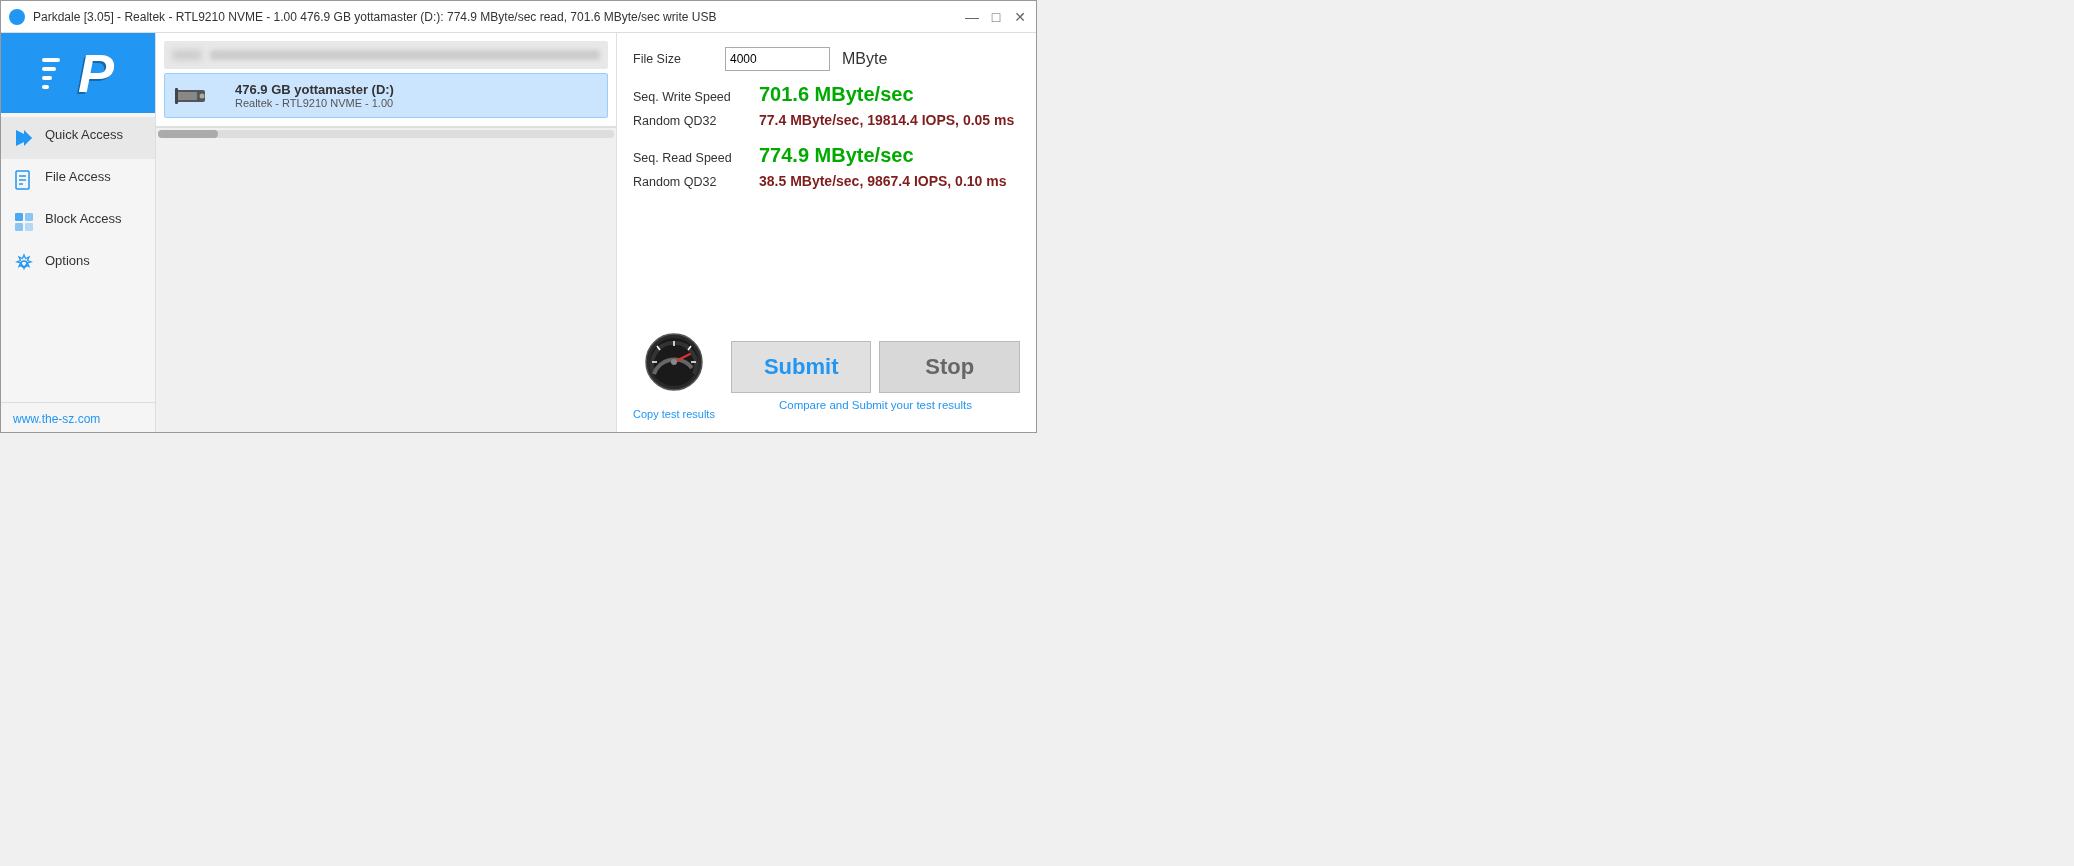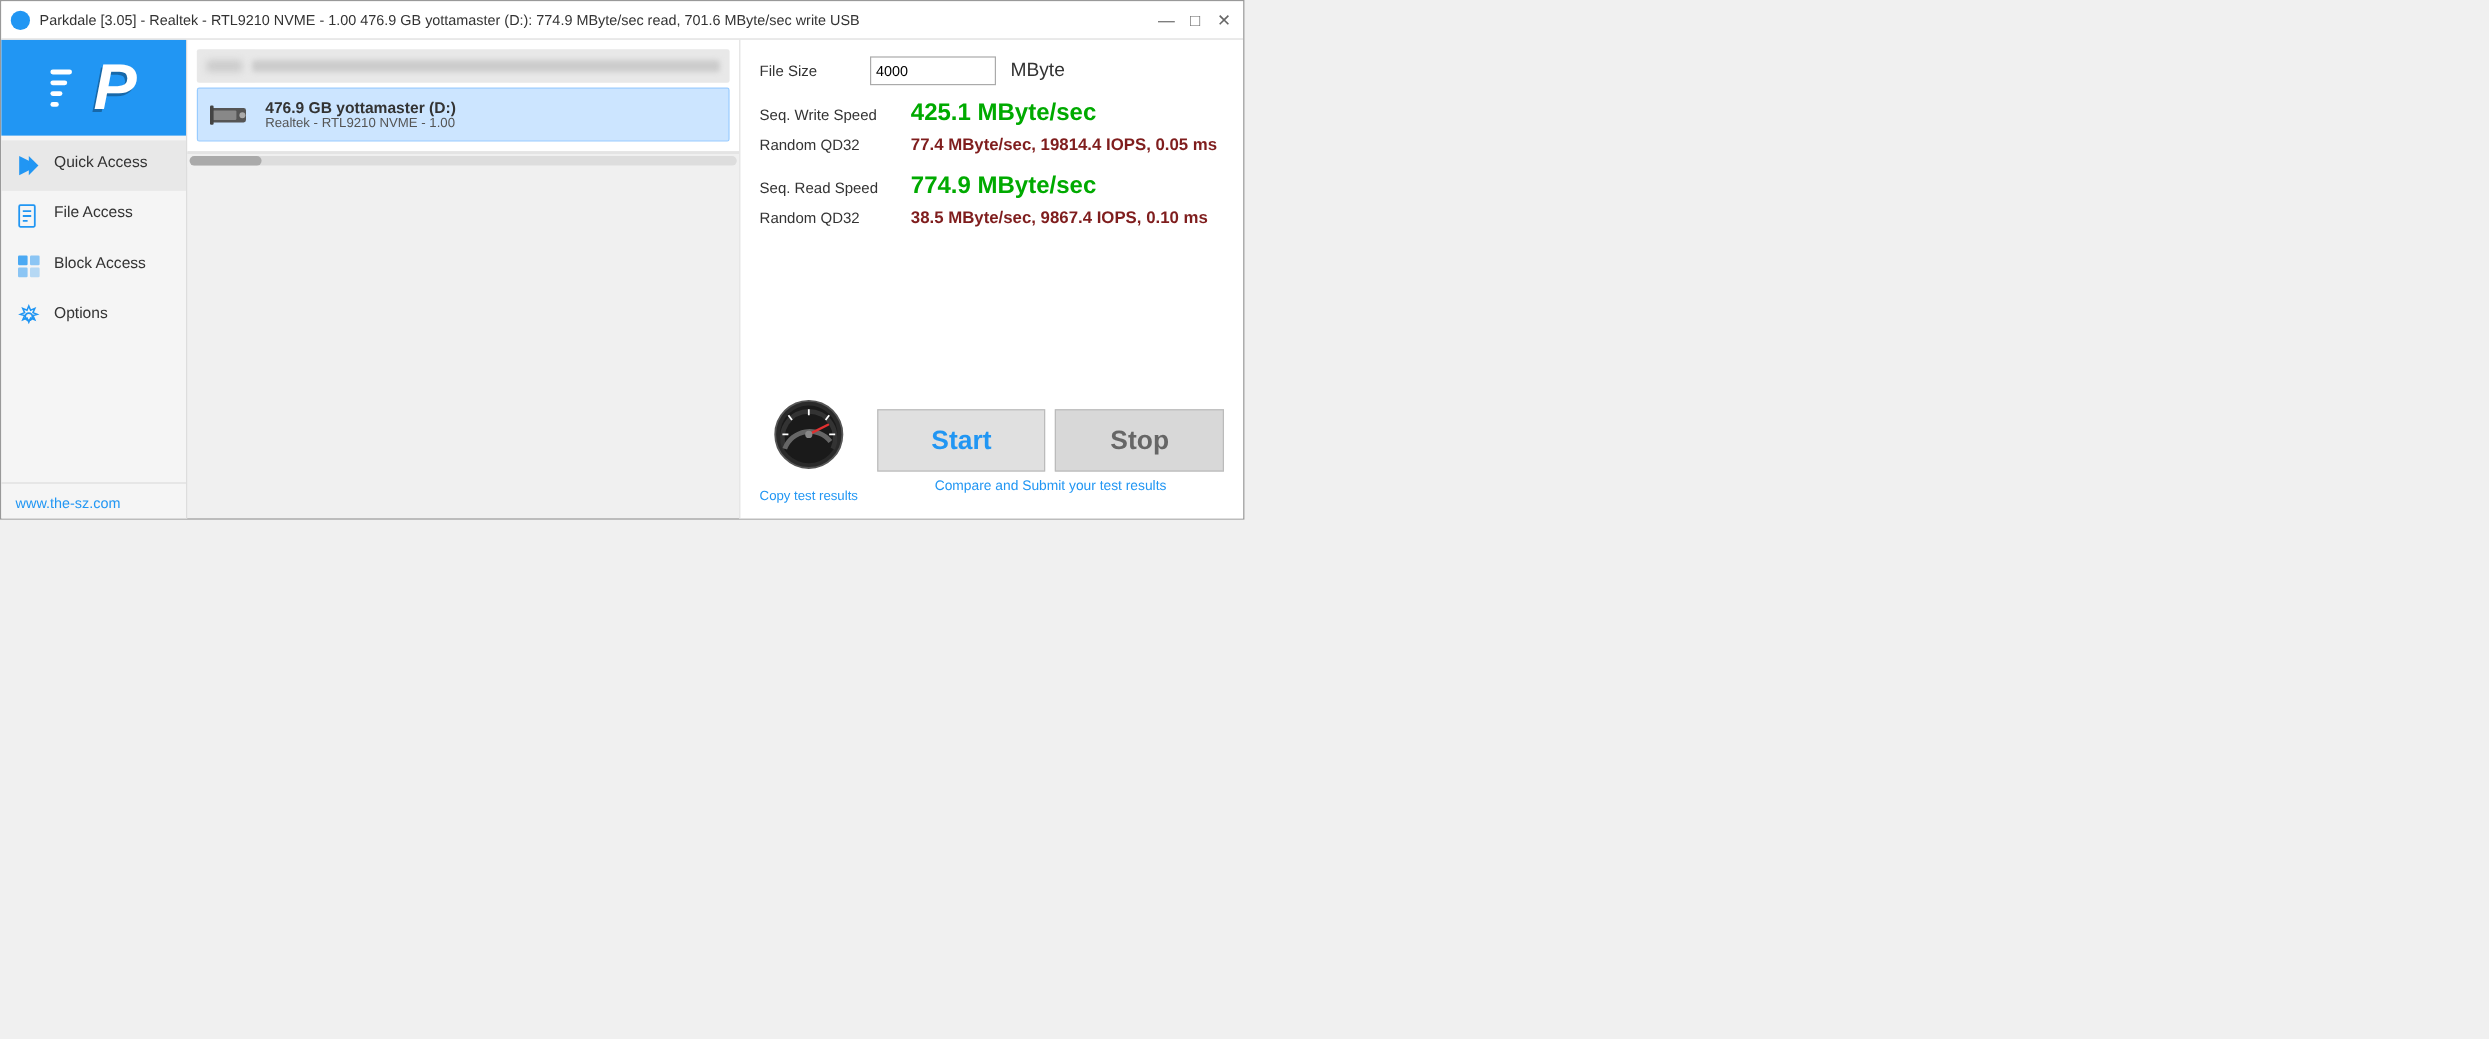--- a/index.html
+++ b/index.html
@@ -151,21 +151,21 @@
       flex: 1;
       filter: blur(2px);
     }
     .device-item {
       display: flex;
       align-items: center;
       padding: 8px 10px;
       background: #cce5ff;
       border: 1px solid #99ccff;
       border-radius: 2px;
-      gap: 14px;
+      gap: 28px;
       cursor: pointer;
     }
     .device-icon {
       width: 32px;
       height: 20px;
       flex-shrink: 0;
     }
     .device-info {
       display: flex;
       flex-direction: column;
@@ -437,21 +437,21 @@
     <div class="config-row">
       <span class="config-label">File Size</span>
       <input class="config-input" type="text" value="4000" style="">
       <span class="config-unit">MByte</span>
     </div>
 
 
     <div class="result-section">
       <div class="result-row">
         <span class="result-label">Seq. Write Speed</span>
-        <span class="result-value-green">425.1 MByte/sec</span>
+        <span class="result-value-green">701.6 MByte/sec</span>
       </div>
       <div class="result-row">
         <span class="result-label">Random QD32</span>
         <span class="result-value-black">77.4 MByte/sec, 19814.4 IOPS, 0.05 ms</span>
       </div>
     </div>
 
     <div class="result-section">
       <div class="result-row">
         <span class="result-label">Seq. Read Speed</span>
@@ -480,21 +480,21 @@
           <line x1="8" y1="30" x2="13" y2="30" stroke="white" stroke-width="1.5"></line>
 
           <line x1="30" y1="30" x2="46" y2="22" stroke="#e03030" stroke-width="2" stroke-linecap="round"></line>
           <circle cx="30" cy="30" r="3" fill="#888"></circle>
         </svg>
         <a class="link-blue" href="#" style="font-size:11px;margin-top:12px;">Copy test results</a>
       </div>
 
       <div style="display:flex; flex-direction:column; gap:6px; flex:1;">
         <div class="action-buttons">
-          <button class="btn-start">Start</button>
+          <button class="btn-start">Submit</button>
           <button class="btn-stop">Stop</button>
         </div>
         <div class="links-area">
           <span>
             <a class="link-blue" href="#">Compare and Submit</a>
             <span> </span>
             <a class="link-blue" href="#">your test results</a>
           </span>
         </div>
       </div>

